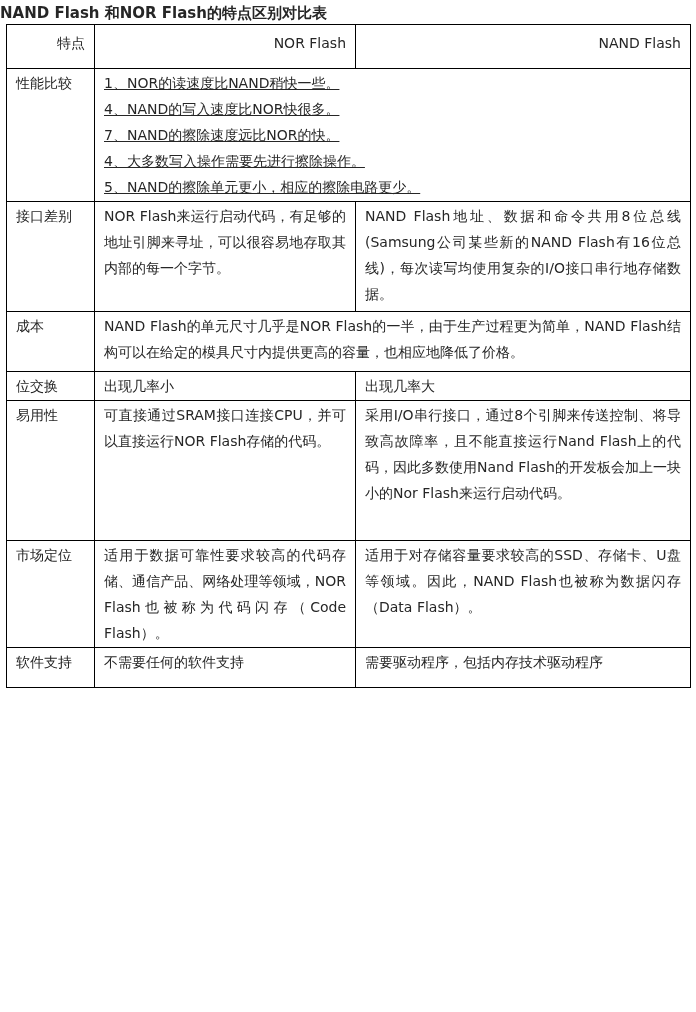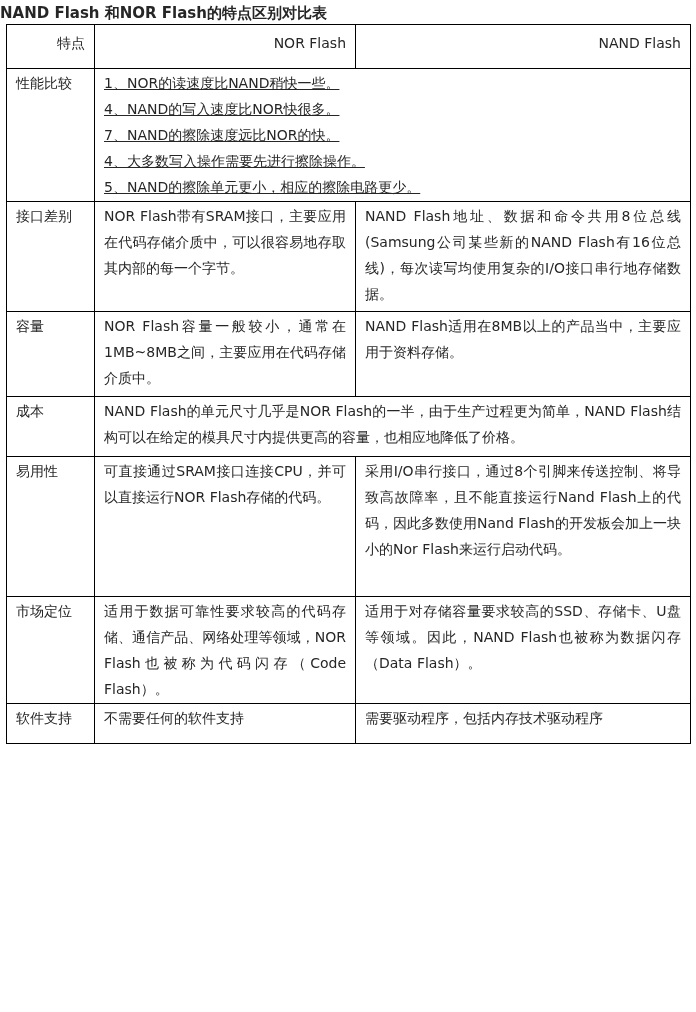--- a/index.html
+++ b/index.html
@@ -73,36 +73,36 @@
       <span class="list-line">1、NOR的读速度比NAND稍快一些。</span>
       <span class="list-line">4、NAND的写入速度比NOR快很多。</span>
       <span class="list-line">7、NAND的擦除速度远比NOR的快。</span>
       <span class="list-line">4、大多数写入操作需要先进行擦除操作。</span>
       <span class="list-line">5、NAND的擦除单元更小，相应的擦除电路更少。</span>
     </td>
   </tr>
 
   <tr style="height:110px">
     <td class="label-cell">接口差别</td>
-    <td>NOR Flash带有SRAM接口，主要应用在代码存储介质中，可以很容易地存取其内部的每一个字节。</td>
+    <td>NOR Flash来运行启动代码，有足够的地址引脚来寻址，可以很容易地存取其内部的每一个字节。</td>
     <td>NAND Flash地址、数据和命令共用8位总线(Samsung公司某些新的NAND Flash有16位总线)，每次读写均使用复杂的I/O接口串行地存储数据。</td>
   </tr>
 
-  <tr style="height:85px">
-    <td class="label-cell">容量</td>
-    <td>NOR Flash容量一般较小，通常在1MB~8MB之间，主要应用在代码存储介质中。</td>
-    <td>NAND Flash适用在8MB以上的产品当中，主要应用于资料存储。</td>
-  </tr>
 
   <tr style="height:60px">
     <td class="label-cell">成本</td>
     <td colspan="2">NAND Flash的单元尺寸几乎是NOR Flash的一半，由于生产过程更为简单，NAND Flash结构可以在给定的模具尺寸内提供更高的容量，也相应地降低了价格。</td>
   </tr>
 
 
+  <tr style="height:28px">
+    <td class="label-cell">位交换</td>
+    <td>出现几率小</td>
+    <td>出现几率大</td>
+  </tr>
 
 
   <tr style="height:140px">
     <td class="label-cell">易用性</td>
     <td>可直接通过SRAM接口连接CPU，并可以直接运行NOR Flash存储的代码。</td>
     <td>采用I/O串行接口，通过8个引脚来传送控制、将导致高故障率，且不能直接运行Nand Flash上的代码，因此多数使用Nand Flash的开发板会加上一块小的Nor Flash来运行启动代码。</td>
   </tr>
 
   <tr style="height:106px">
     <td class="label-cell">市场定位</td>

